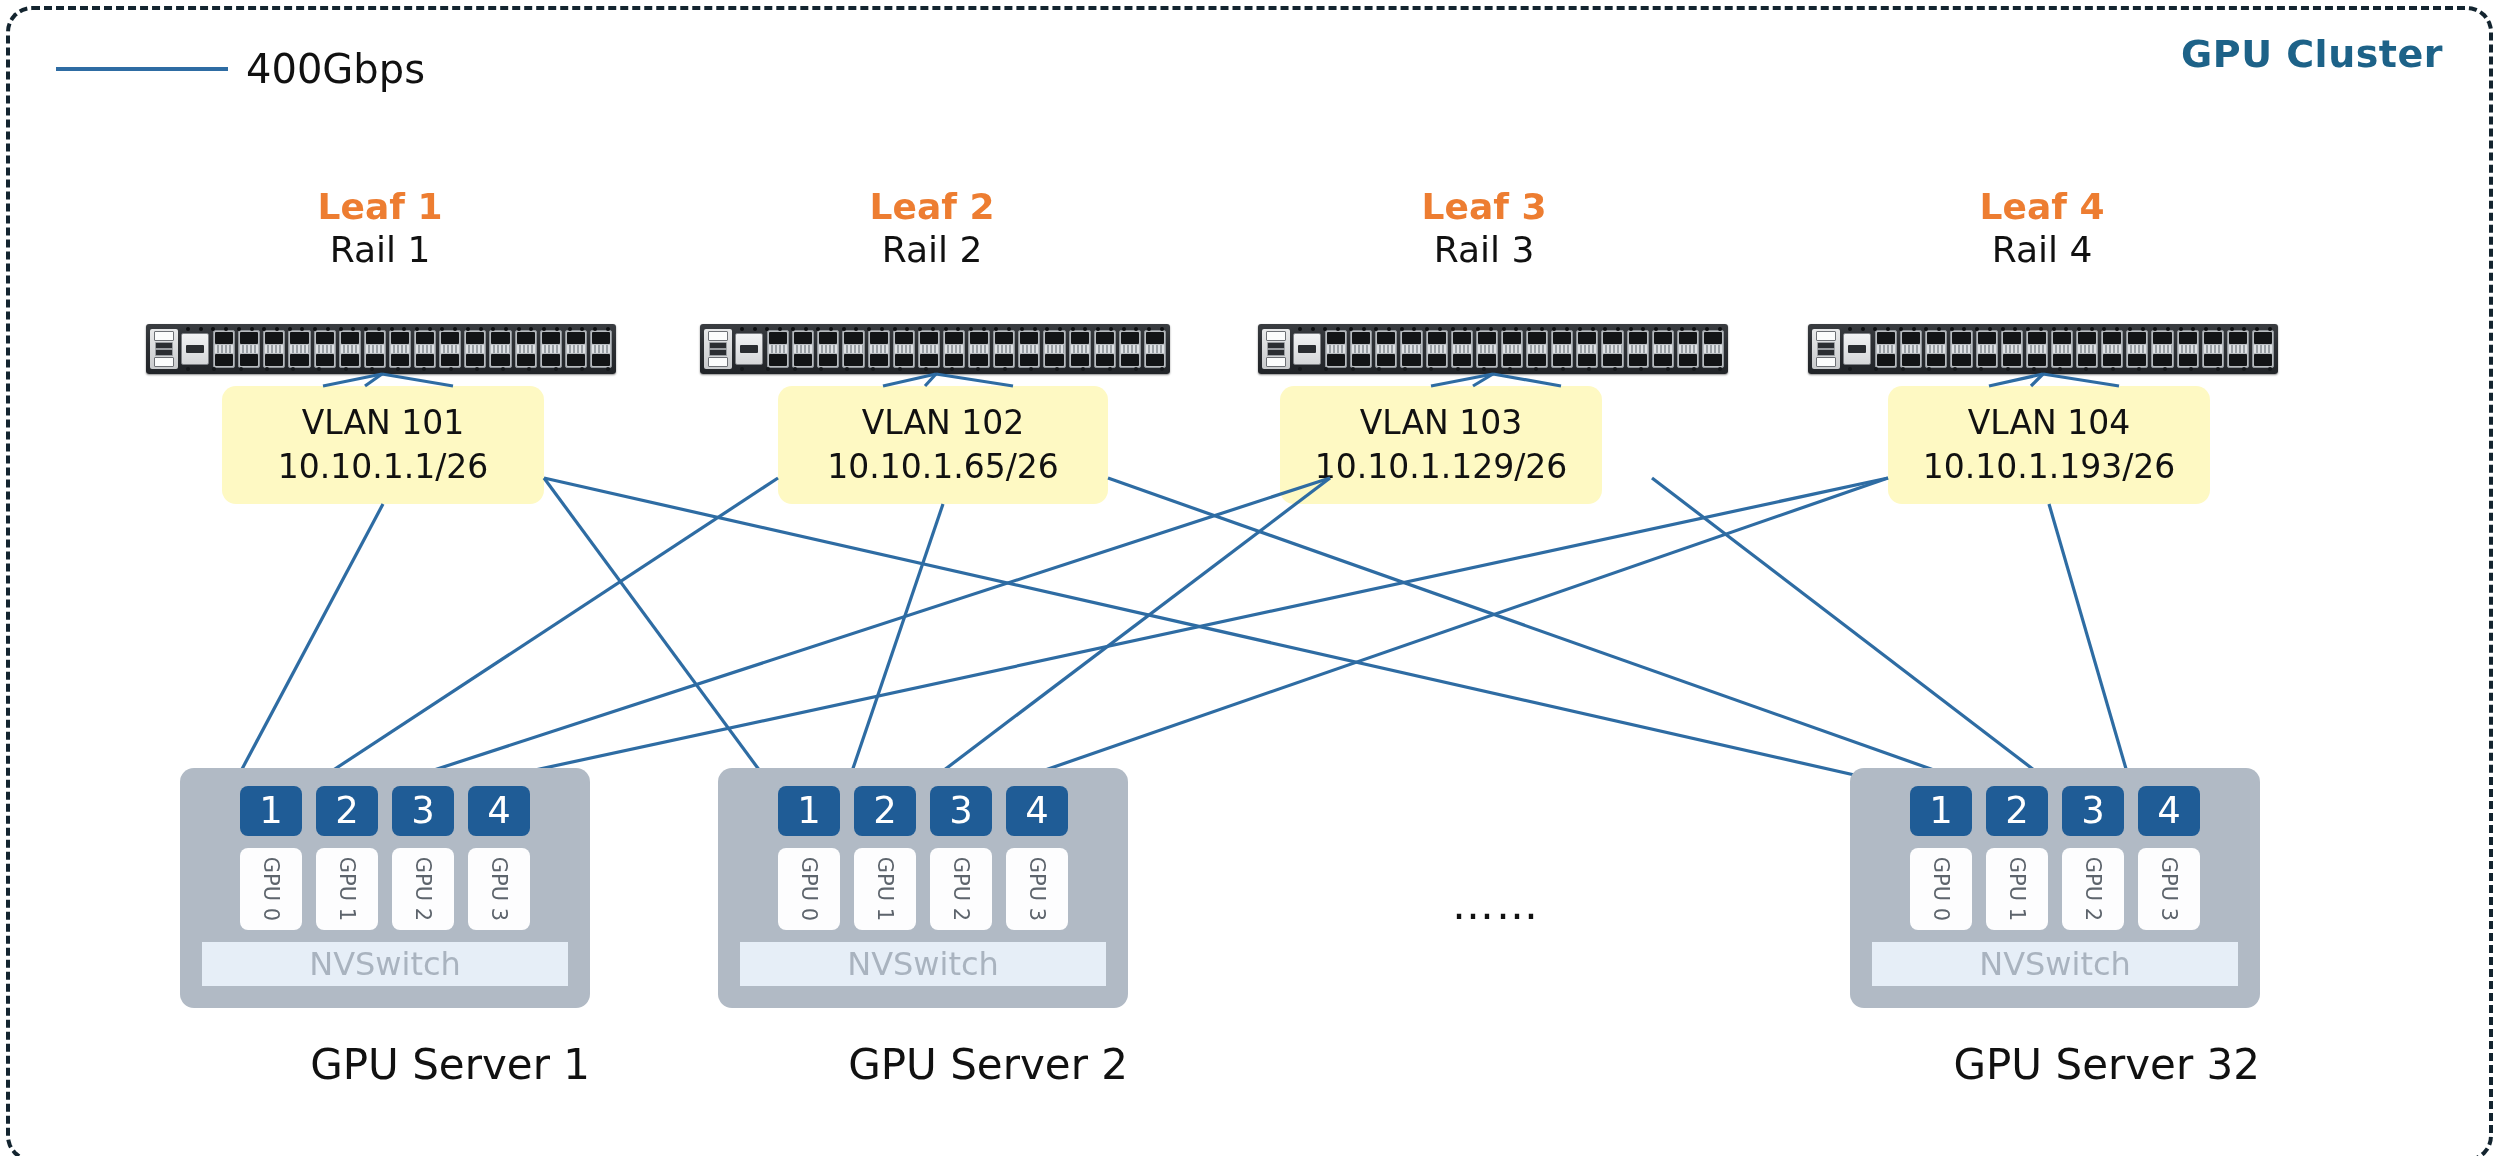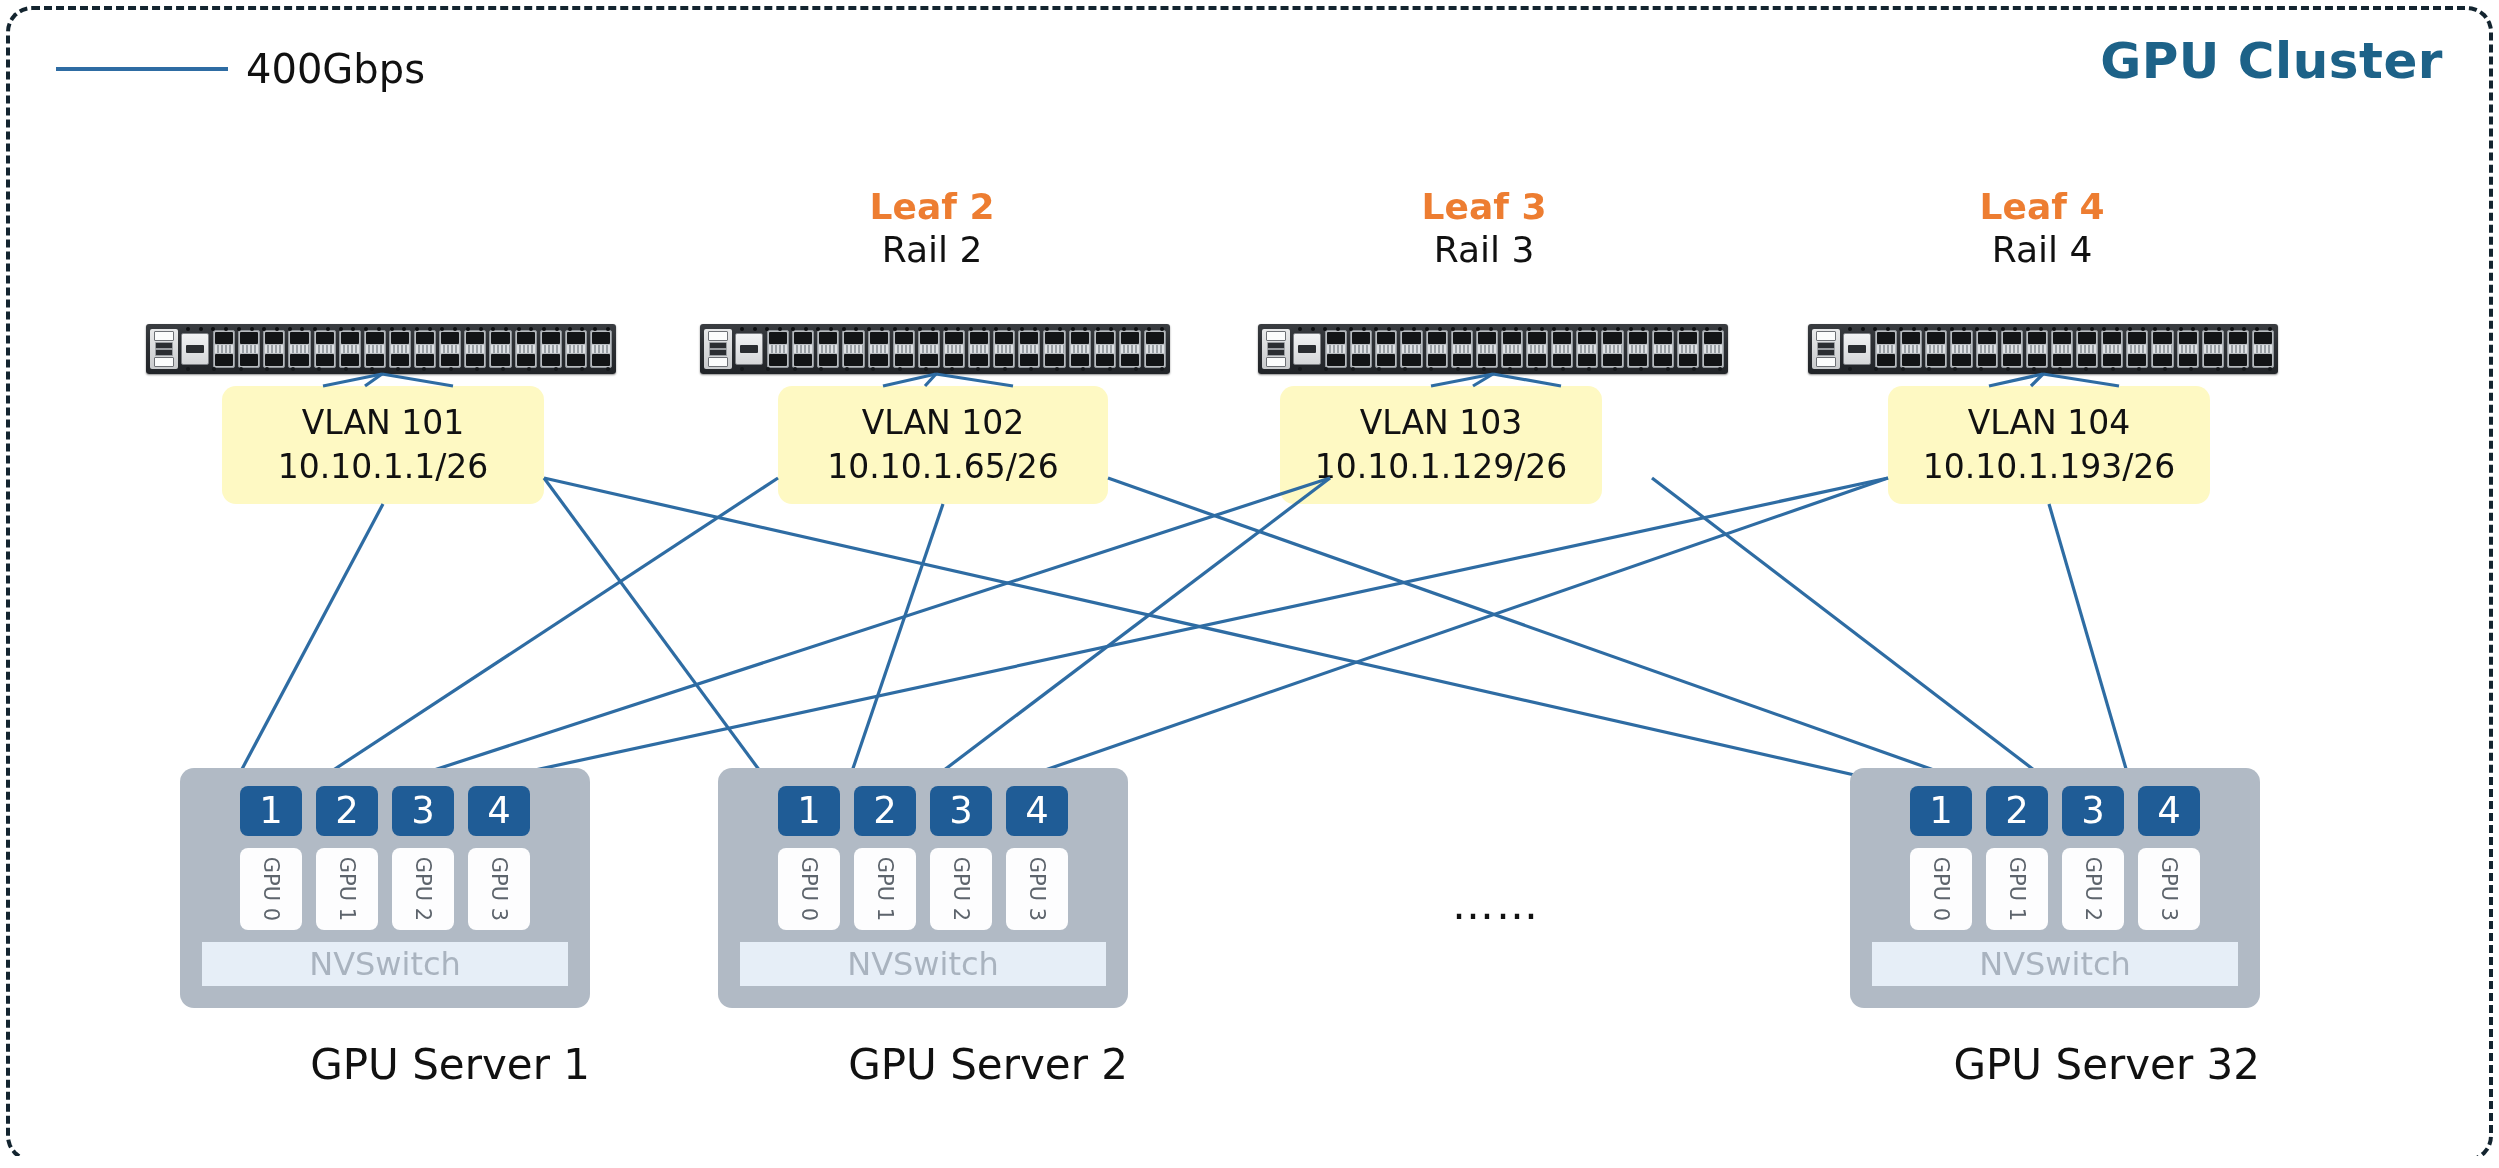--- a/index.html
+++ b/index.html
@@ -22,21 +22,21 @@
   }
 
   
   .legend{position:absolute;left:56px;top:46px;display:flex;align-items:center;gap:0;}
   .legend-line{width:172px;height:4px;background:#2e6ca3;display:block;}
   .legend-label{font-size:40px;color:#111;margin-left:18px;white-space:nowrap;}
 
   
   .title{
     position:absolute;right:56px;top:32px;
-    font-size:50px;font-weight:bold;color:#1d6288;letter-spacing:.5px;text-align:right;
+    font-size:38px;font-weight:bold;color:#1d6288;letter-spacing:.5px;text-align:right;
   }
 
   
   .leaf{position:absolute;top:186px;width:520px;text-align:center;}
   .leaf-name{font-size:36px;font-weight:bold;color:#ed7d31;line-height:1.18;}
   .leaf-rail{font-size:36px;color:#111;line-height:1.2;}
 
   
   .switch{
     position:absolute;height:50px;
@@ -129,20 +129,24 @@
 <div id="canvas">
   <div class="frame"></div>
 
   <div class="legend">
     <span class="legend-line"></span>
     <span class="legend-label">400Gbps</span>
   </div>
 
   <div class="title">GPU Cluster</div>
 
+  <div class="leaf" style="left:120px;">
+    <div class="leaf-name">Leaf 1</div>
+    <div class="leaf-rail">Rail 1</div>
+  </div>
   <div class="leaf" style="left:672px;">
     <div class="leaf-name">Leaf 2</div>
     <div class="leaf-rail">Rail 2</div>
   </div>
   <div class="leaf" style="left:1224px;">
     <div class="leaf-name">Leaf 3</div>
     <div class="leaf-rail">Rail 3</div>
   </div>
   <div class="leaf" style="left:1782px;">
     <div class="leaf-name">Leaf 4</div>

